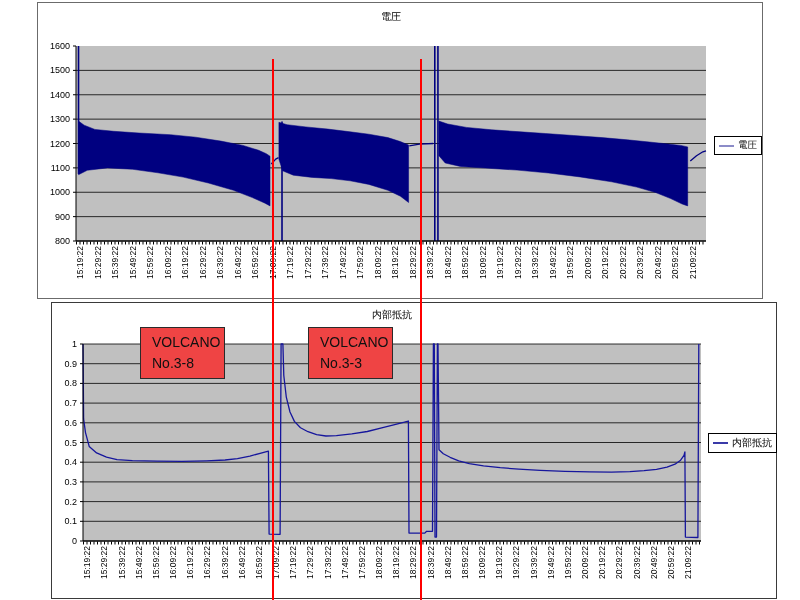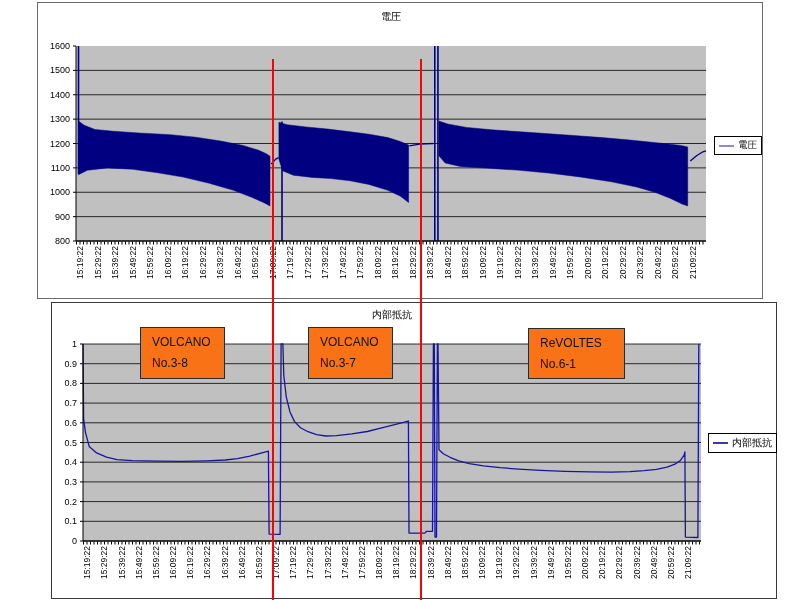--- a/index.html
+++ b/index.html
@@ -10,21 +10,21 @@
   #chart-resistance{left:51px;top:302px;width:724px;height:295px;border:1px solid #3a3a3a;}
   .chart svg{position:absolute;left:0;top:0;width:100%;height:100%;display:block;}
   .chart-title{position:absolute;font-size:10px;color:#000;text-align:center;}
   #chart-voltage .chart-title{left:0;width:706px;top:7px;}
   #chart-resistance .chart-title{left:0;width:680px;top:5px;}
   .legend{position:absolute;background:#fff;border:1px solid #000;display:flex;align-items:center;
     gap:4px;padding:2px 4px;font-size:9.5px;color:#000;white-space:nowrap;}
   #chart-voltage .legend{left:676px;top:133px;}
   #chart-resistance .legend{left:656px;top:130px;font-size:10px;}
   .legend .key{width:15px;height:0;border-top:2px solid #8c8cc8;flex:0 0 auto;}
-  .ann{position:absolute;background:#f97316;border:1px solid #2a2a2a;font-size:12px;color:#111;
+  .ann{position:absolute;background:#ef4444;border:1px solid #2a2a2a;font-size:14px;color:#111;
     line-height:21px;padding:4px 6px 2px 11px;}
   .ann .l{display:block;white-space:nowrap;}
   #ann1{left:88px;top:24px;width:66px;height:44px;}
   #ann2{left:256px;top:24px;width:66px;height:44px;}
   #ann3{left:476px;top:25px;width:78px;height:43px;}
   .vline{position:absolute;width:2px;z-index:20;}
 </style>
 </head>
 <body>
 
@@ -193,25 +193,21 @@
         <text transform="translate(621.9,243) rotate(-90)" text-anchor="end" font-size="8.5" fill="#000">20:59:22</text>
         <text transform="translate(639.0,243) rotate(-90)" text-anchor="end" font-size="8.5" fill="#000">21:09:22</text>
       </svg>
     <div class="chart-title">内部抵抗</div>
     <div class="ann" id="ann1">
       <span class="l">VOLCANO</span>
       <span class="l">No.3-8</span>
     </div>
     <div class="ann" id="ann2">
       <span class="l">VOLCANO</span>
-      <span class="l">No.3-7</span>
-    </div>
-    <div class="ann" id="ann3">
-      <span class="l">ReVOLTES</span>
-      <span class="l">No.6-1</span>
+      <span class="l">No.3-3</span>
     </div>
     <div class="legend">
       <span class="key" id="key-1" style="border-top-color: rgb(58, 58, 168);"></span>
       <span>内部抵抗</span>
     </div>
   </div>
 
   <div class="vline" id="vline-0" style="left: 272px; top: 59px; height: 541px; background: rgb(255, 0, 0);"></div>
   <div class="vline" id="vline-1" style="left: 420px; top: 59px; height: 541px; background: rgb(255, 0, 0);"></div>
 </div>

